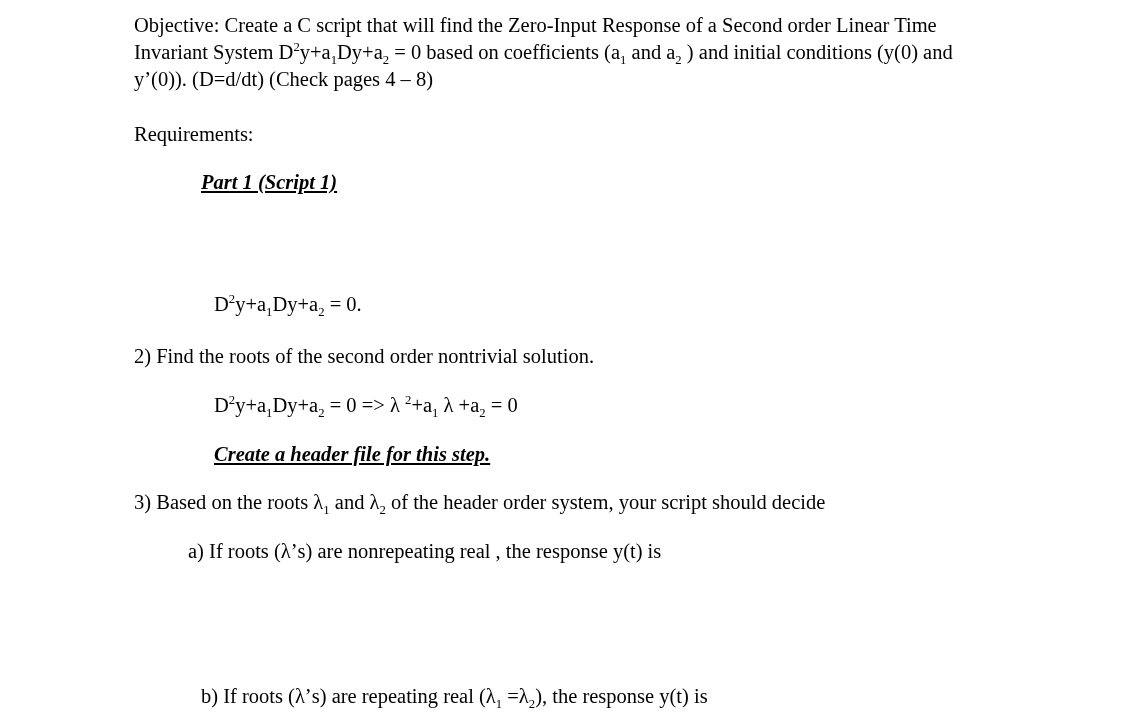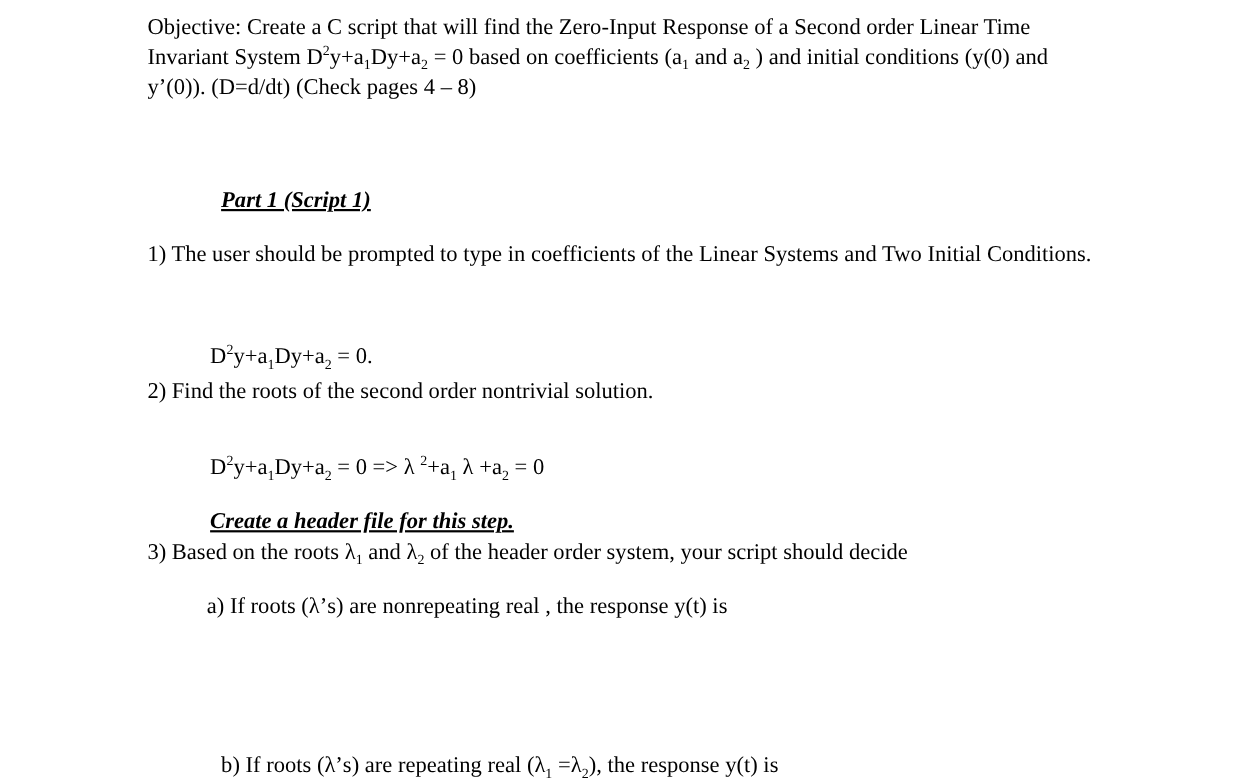--- a/index.html
+++ b/index.html
@@ -27,21 +27,21 @@
   .para {
     position: absolute;
     font-size: 20.5px;
     line-height: 27px;
     white-space: normal;
     letter-spacing: 0.0px;
     color: #000000;
   }
   .lvl0 { left: 134px; width: 872px; }
   .lvl1 { left: 201px; width: 820px; }
-  .lvl1b { left: 191px; width: 820px; margin-top: 20px; }
+  .lvl1b { left: 214px; width: 820px; }
   .lvl2 { left: 256px; width: 760px; }
   .hdr {
     font-weight: bold;
     font-style: italic;
     text-decoration: underline;
     text-underline-offset: 2px;
   }
   .eq { white-space: nowrap; }
   sup {
     font-size: 0.62em;
@@ -61,24 +61,24 @@
 </style>
 </head>
 <body>
 
 <div id="page">
 
   <div class="para lvl0" style="top: 12px;">
     <span>Objective: Create a C script that will find the Zero-Input Response of a Second order Linear Time Invariant System D</span><sup>2</sup><span>y+a</span><sub>1</sub><span>Dy+a</span><sub>2</sub><span> = 0 based on coefficients (a</span><sub>1</sub><span> and a</span><sub>2</sub><span> ) and initial conditions (y(0) and y’(0)).  (D=d/dt) (Check pages 4 – 8)</span>
   </div>
 
+  <div class="para lvl0" style="top: 121px;">Requirements:</div>
 
   <div class="para lvl1 hdr" style="top: 169px;">Part 1 (Script 1)</div>
 
-  <div class="para lvl0" style="top: 218px;">1) The user should be prompted to type in coefficients of the Linear Systems and Two Initial Conditions.</div>
 
   <div class="para lvl1b eq" style="top: 291px;">
     <span>D</span><sup>2</sup><span>y+a</span><sub>1</sub><span>Dy+a</span><sub>2</sub><span> = 0.</span>
   </div>
 
   <div class="para lvl0" style="top: 343px;">2) Find the roots of the second order nontrivial solution.</div>
 
   <div class="para lvl1b eq" style="top: 392px; font-family: Liberation Serif, serif;">
     <span>D</span><sup>2</sup><span>y+a</span><sub>1</sub><span>Dy+a</span><sub>2</sub><span> = 0 =&gt; λ </span><sup>2</sup><span>+a</span><sub>1</sub><span> λ +a</span><sub>2</sub><span> = 0</span>
   </div>

